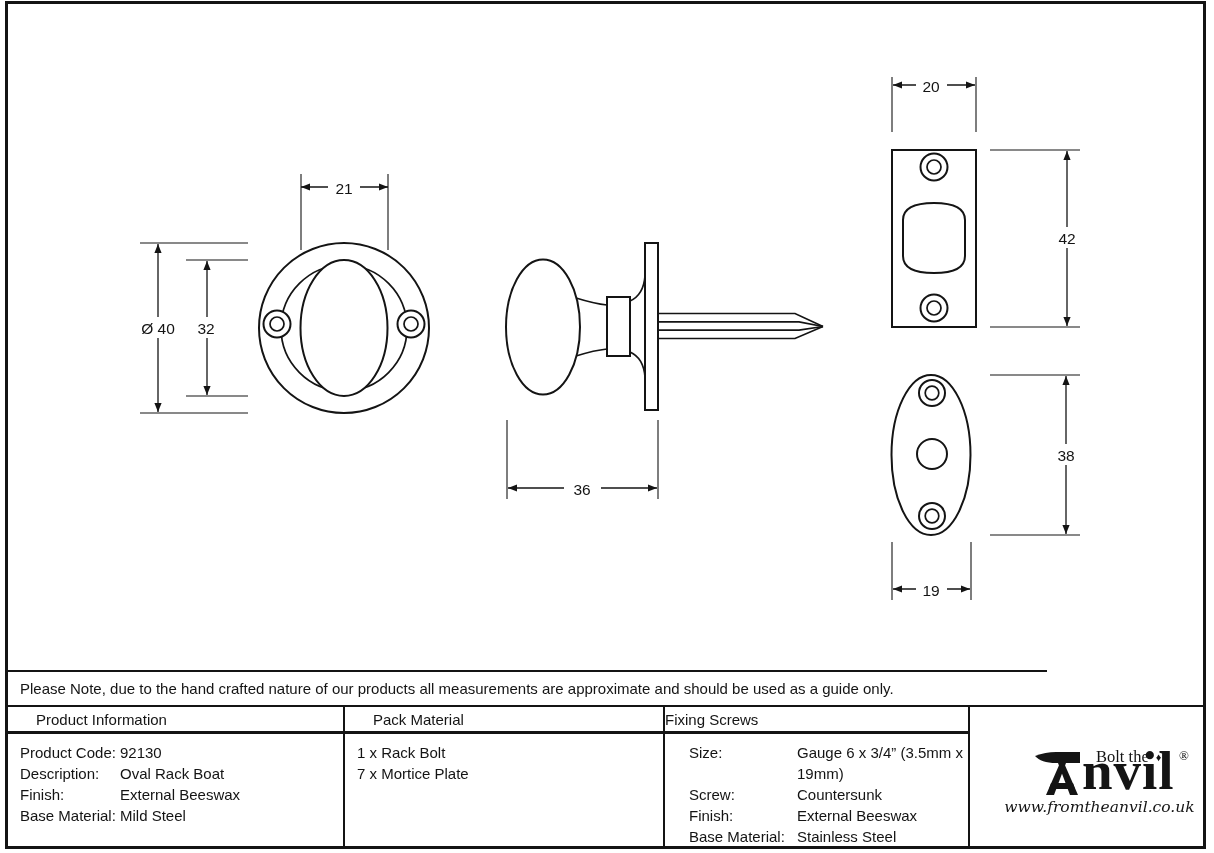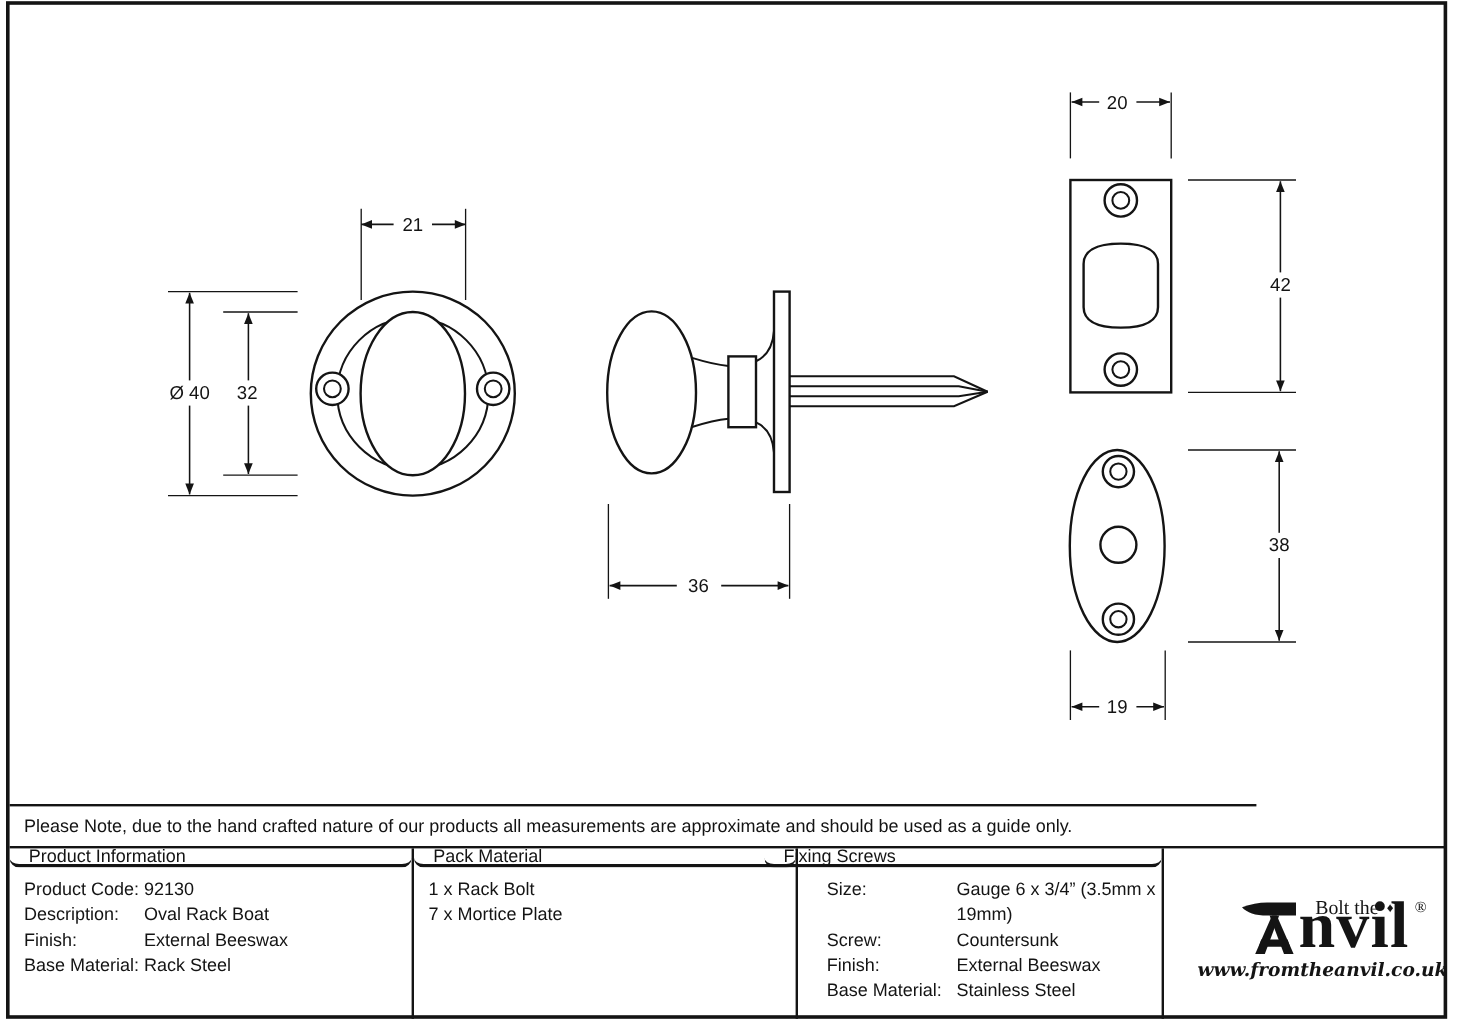--- a/index.html
+++ b/index.html
@@ -30,42 +30,42 @@
   .info-table {
     position:absolute; left:8px; top:705px; width:1197px; height:144px;
     border-top:2px solid #141414; box-sizing:border-box;
   }
   .col { position:absolute; top:0; bottom:0; box-sizing:border-box; border-right:2px solid #141414; }
   .col-pi { left:0;   width:337px; }
   .col-pc { left:337px; width:320px; }
   .col-fs { left:629px; width:333px; }
   .logo-cell { position:absolute; left:990px; right:0; top:0; bottom:0; }
   .col-header {
-    box-sizing:border-box; height:16px; border-bottom:3px solid #141414;
-    display:flex; align-items:center; padding-left:16px; font-size:15px;border-radius:10px;
+    box-sizing:border-box; height:27px; border-bottom:3px solid #141414;
+    display:flex; align-items:center; padding-left:28px; font-size:15px;
   }
   .col-body { padding:8px 0 0 12px; font-size:15px; line-height:21px; }
   .kv { display:flex; }
   .kv-label { width:100px; flex:none; }
   .col-fs .kv-label { width:108px;margin-left:40px; }
   
   .anvil-icon { position:absolute; left:36px; top:44px; }
   .from-the {
     position:absolute; left:98px; top:40px; font-family:"Liberation Serif", serif;
     font-size:16.5px; display:flex; align-items:center; gap:7px; white-space:nowrap;
   }
   .diamond { font-size:11px; line-height:1; }
   .brand-text {
     position:absolute; left:84px; top:38px; font-family:"Liberation Serif", serif;
     font-weight:bold; font-size:55px; line-height:52px; letter-spacing:1px;
   }
   .reg { position:absolute; left:181px; top:41px; font-family:"Liberation Serif", serif; font-size:13px; font-weight:normal; }
   .logo-url {
     position:absolute; left:0; right:4px; top:91px; text-align:center;
-    font-family:"DejaVu Serif", serif; font-style:italic; font-weight:bold; font-size:15.5px;
+    font-family:"DejaVu Serif", serif; font-style:italic; font-weight:normal; font-size:15.5px;
   }
 </style>
 </head>
 <body>
 
 <div class="page">
 
   <svg class="drawing" width="1214" height="670" viewBox="0 0 1214 670">
 
     <g>
@@ -191,21 +191,21 @@
         <div class="kv">
           <span class="kv-label">Description:</span>
           <span class="kv-value">Oval Rack Boat</span>
         </div>
         <div class="kv">
           <span class="kv-label">Finish:</span>
           <span class="kv-value">External Beeswax</span>
         </div>
         <div class="kv">
           <span class="kv-label">Base Material:</span>
-          <span class="kv-value">Rack Steel</span>
+          <span class="kv-value">Mild Steel</span>
         </div>
       </div>
     </div>
 
     <div class="col col-pc">
       <div class="col-header">Pack Material</div>
       <div class="col-body">
         <div>1 x Rack Bolt</div>
         <div>7 x Mortice Plate</div>
       </div>

